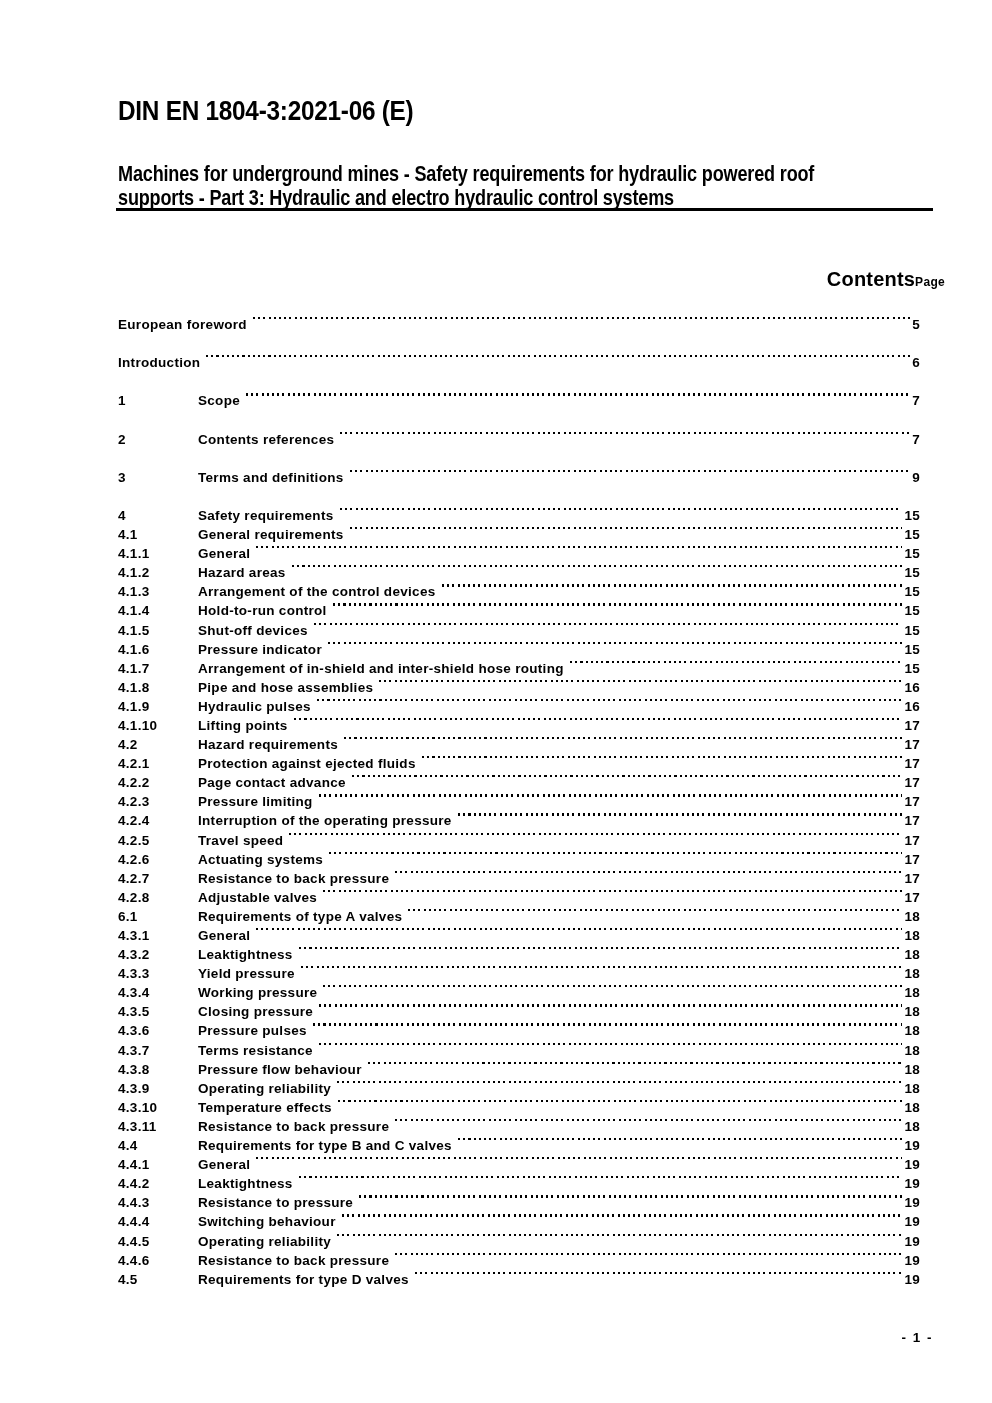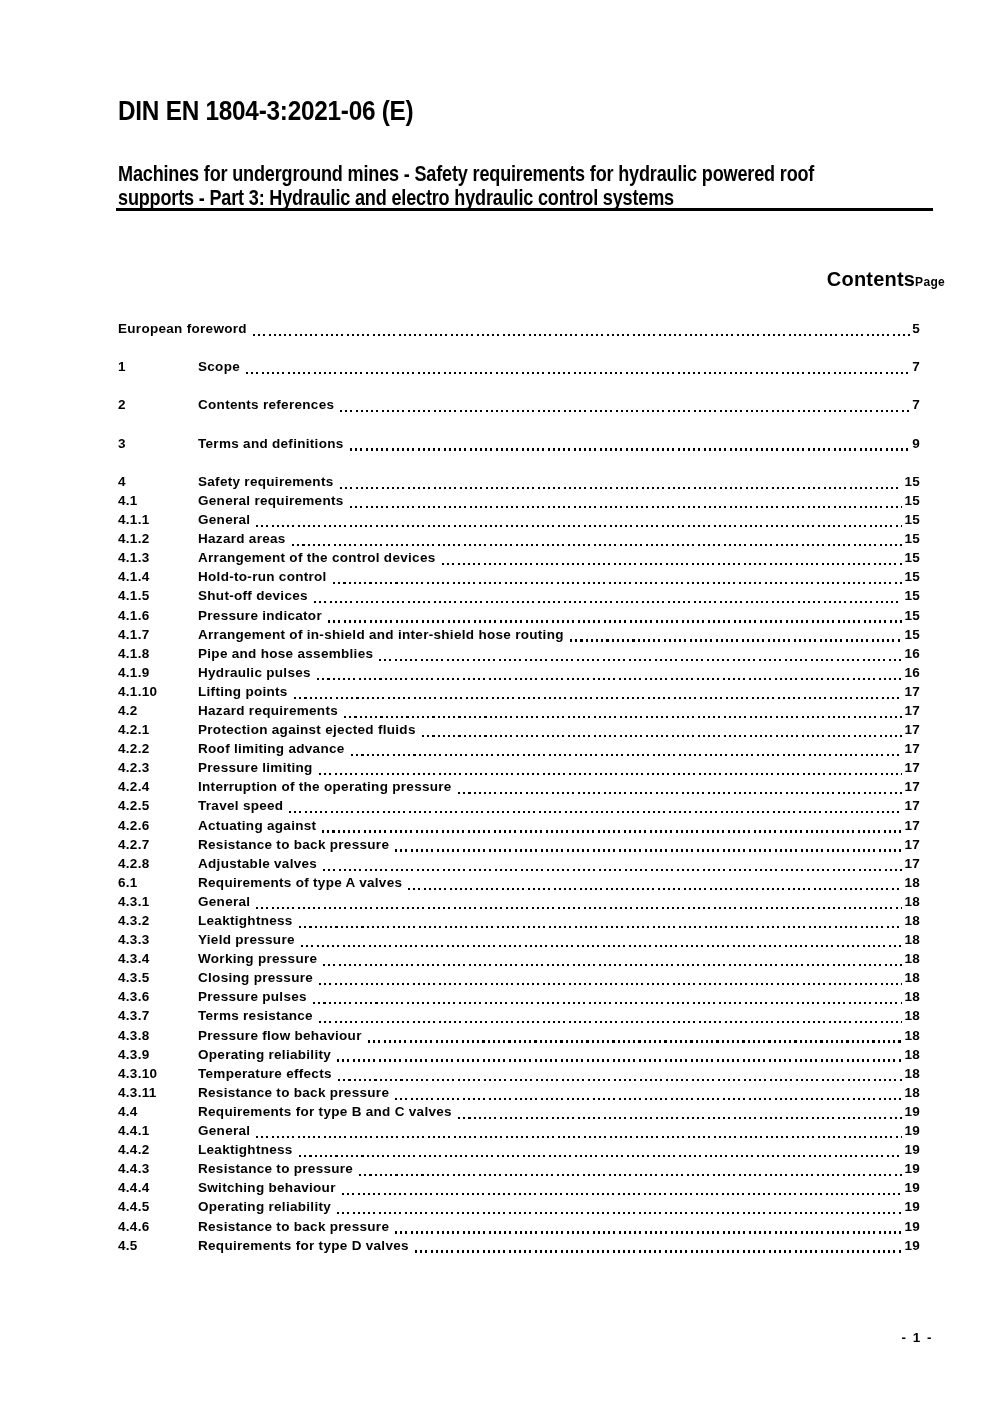--- a/index.html
+++ b/index.html
@@ -77,21 +77,21 @@
 
   
   .toc {
     position: absolute;
     left: 118px;
     top: 317px;
     width: 815px;
   }
   .toc-row {
     display: flex;
-    align-items: flex-end;
+    align-items: flex-start;
     height: 19.1px;
     padding-right: 13px;
     font-size: 13.5px;
     font-weight: bold;
     letter-spacing: 0.3px;
     white-space: nowrap;
   }
   .toc-row.gap { margin-top: 19.1px; }
   .toc-row:first-child { margin-top: 0; }
 
@@ -149,20 +149,26 @@
 </div>
 
 <div class="toc">
     <div class="toc-row gap">
     <span class="num"></span>
     <span class="t">European foreword</span>
     <span class="dots"></span>
     <span class="page">5</span>
   </div>
     <div class="toc-row gap">
+    <span class="num"></span>
+    <span class="t">Introduction</span>
+    <span class="dots"></span>
+    <span class="page">6</span>
+  </div>
+    <div class="toc-row gap">
     <span class="num">1</span>
     <span class="t">Scope</span>
     <span class="dots"></span>
     <span class="page">7</span>
   </div>
     <div class="toc-row gap">
     <span class="num">2</span>
     <span class="t">Contents references</span>
     <span class="dots"></span>
     <span class="page">7</span>
@@ -252,21 +258,21 @@
     <span class="page">17</span>
   </div>
     <div class="toc-row">
     <span class="num">4.2.1</span>
     <span class="t">Protection against ejected fluids</span>
     <span class="dots"></span>
     <span class="page">17</span>
   </div>
     <div class="toc-row">
     <span class="num">4.2.2</span>
-    <span class="t">Roof limiting advance</span>
+    <span class="t">Page contact advance</span>
     <span class="dots"></span>
     <span class="page">17</span>
   </div>
     <div class="toc-row">
     <span class="num">4.2.3</span>
     <span class="t">Pressure limiting</span>
     <span class="dots"></span>
     <span class="page">17</span>
   </div>
     <div class="toc-row">
@@ -276,21 +282,21 @@
     <span class="page">17</span>
   </div>
     <div class="toc-row">
     <span class="num">4.2.5</span>
     <span class="t">Travel speed</span>
     <span class="dots"></span>
     <span class="page">17</span>
   </div>
     <div class="toc-row">
     <span class="num">4.2.6</span>
-    <span class="t">Actuating against</span>
+    <span class="t">Actuating systems</span>
     <span class="dots"></span>
     <span class="page">17</span>
   </div>
     <div class="toc-row">
     <span class="num">4.2.7</span>
     <span class="t">Resistance to back pressure</span>
     <span class="dots"></span>
     <span class="page">17</span>
   </div>
     <div class="toc-row">

